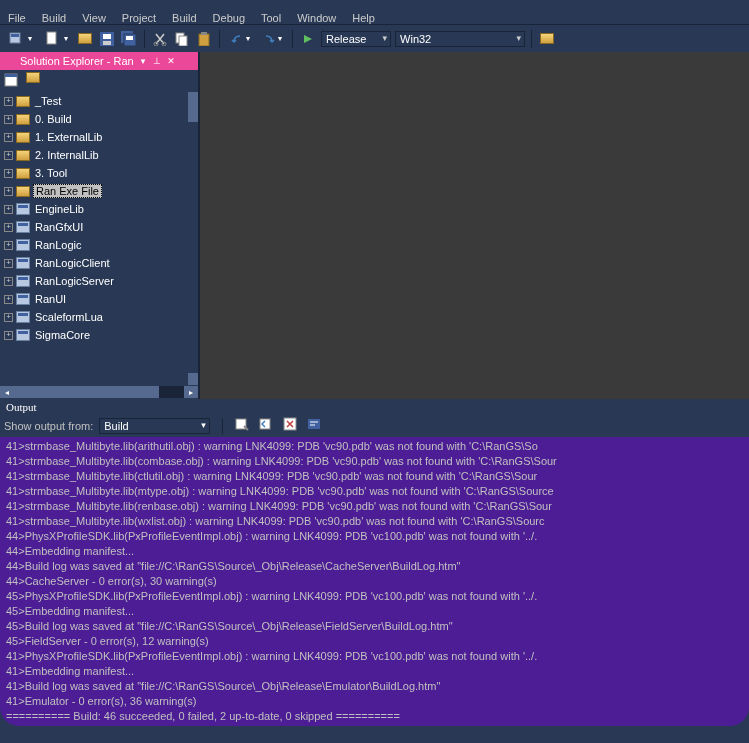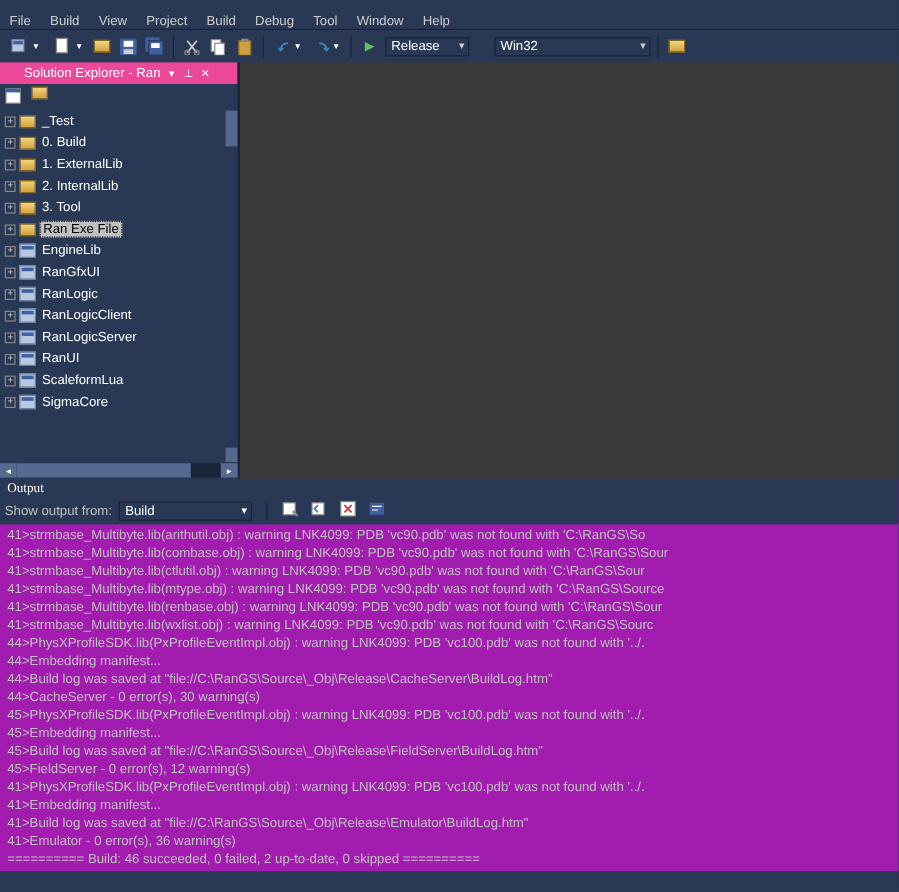--- a/index.html
+++ b/index.html
@@ -4,21 +4,21 @@
 <style>
 * { margin: 0; padding: 0; box-sizing: border-box; font-family: Tahoma, sans-serif; font-size: 11px; }
 body { background: #293955; color: #fff; width: 749px; height: 743px; overflow: hidden; }
 .menubar { background: #293955; display: flex; gap: 16px; padding: 12px 8px; height: 16px; color: #ccc; }
 .menubar span { cursor: default; }
 .toolbar { background: #293955; display: flex; align-items: center; padding: 2px 4px; height: 28px; gap: 4px; border-top: 1px solid #1a2438; }
 .toolbar .icon { width: 18px; height: 18px; display: flex; align-items: center; justify-content: center; color: #d0a040; }
 .toolbar .sep { width: 1px; height: 18px; background: #1a2438; margin: 0 2px; }
 .toolbar .dropdown { display: flex; align-items: center; padding: 0 4px; gap: 2px; }
 .toolbar .combo { background: #293955; border: 1px solid #1a2438; padding: 1px 16px 1px 4px; position: relative; min-width: 70px; color: #fff; }
-.toolbar .combo.wide { min-width: 130px; margin-left: 17px; }
+.toolbar .combo.wide { min-width: 130px; }
 .toolbar .combo::after { content: '▾'; position: absolute; right: 3px; font-size: 9px; color: #ccc; }
 .main { display: flex; height: 347px; }
 .solution-panel { width: 198px; background: #293955; display: flex; flex-direction: column; }
 .panel-header { background: #ec4899; display: flex; align-items: center; padding: 2px 20px; height: 18px; color: #fff; }
 .panel-header .title { flex: 1; white-space: nowrap; overflow: hidden; }
 .panel-header .btn { width: 14px; height: 14px; display: flex; align-items: center; justify-content: center; cursor: default; font-size: 9px; }
 .panel-toolbar { background: #293955; display: flex; padding: 2px 4px; gap: 6px; height: 22px; }
 .panel-toolbar .icon { width: 16px; height: 16px; }
 .tree { flex: 1; background: #293955; overflow: hidden; position: relative; }
 .tree-inner { position: absolute; left: 0; top: 0; right: 10px; bottom: 0; }
@@ -32,21 +32,21 @@
 .proj-icon::before { content: ''; position: absolute; top: 1px; left: 1px; right: 1px; height: 3px; background: #4060a0; }
 .scrollbar-v { position: absolute; right: 0; top: 0; bottom: 0; width: 10px; background: #293955; }
 .scrollbar-v .thumb { position: absolute; left: 0; right: 0; background: #556a8e; }
 .scrollbar-h { height: 14px; background: #293955; display: flex; align-items: center; position: relative; }
 .scrollbar-h .track { flex: 1; height: 12px; background: #1a2438; position: relative; margin: 0 14px; }
 .scrollbar-h .thumb { position: absolute; top: 0; bottom: 0; background: #556a8e; }
 .scrollbar-h .arrow { width: 14px; height: 12px; background: #556a8e; display: flex; align-items: center; justify-content: center; font-size: 8px; position: absolute; }
 .panel-tabs { display: flex; background: #293955; padding: 2px 4px; gap: 8px; height: 24px; align-items: center; }
 .panel-tabs .tab { display: flex; align-items: center; gap: 4px; }
 .editor { flex: 1; background: #3a3a3a; border-left: 2px solid #1a2438; }
-.output-panel { background: #a21caf; color: #c0c0c0; font-family: 'Courier New', monospace; font-size: 12px; }
+.output-panel { background: #4c1d95; color: #c0c0c0; font-family: 'Courier New', monospace; font-size: 12px; border-radius: 19px; }
 .output-header { background: #293955; color: #fff; font-family: Tahoma; font-size: 11px; padding: 2px 6px; height: 16px; }
 .output-toolbar { background: #293955; display: flex; align-items: center; padding: 2px 4px; gap: 6px; height: 22px; font-family: Tahoma; font-size: 11px; }
 .output-toolbar .combo { background: #293955; border: 1px solid #1a2438; padding: 1px 80px 1px 4px; position: relative; color: #fff; }
 .output-toolbar .combo::after { content: '▾'; position: absolute; right: 3px; font-size: 9px; }
 .output-toolbar .icon { width: 18px; height: 18px; }
 .output-text { padding: 2px 6px; line-height: 15px; white-space: nowrap; overflow: hidden; }
 .output-text .link { color: #c0c0c0; }
 svg { display: block; }
 </style>
 </head>

